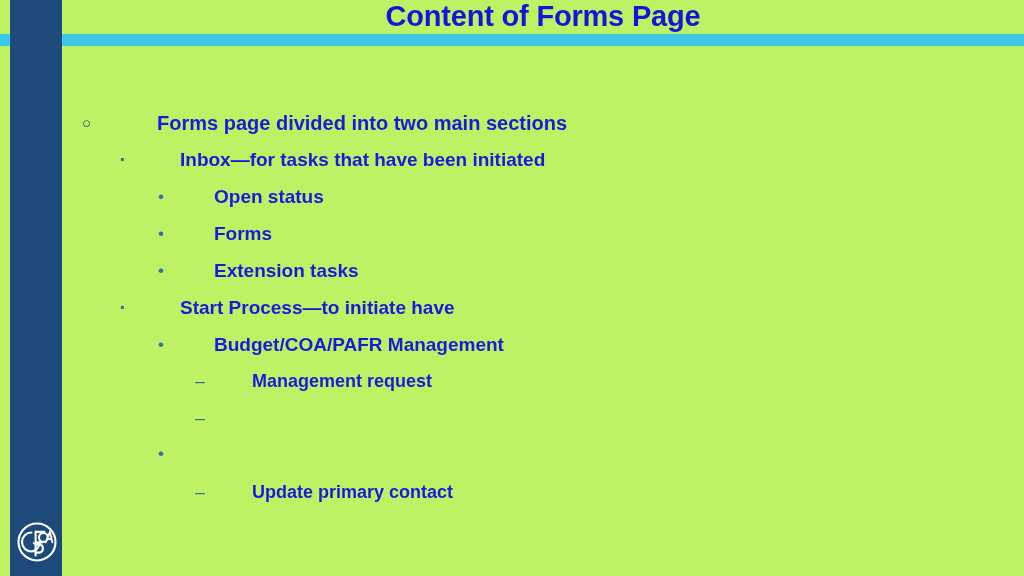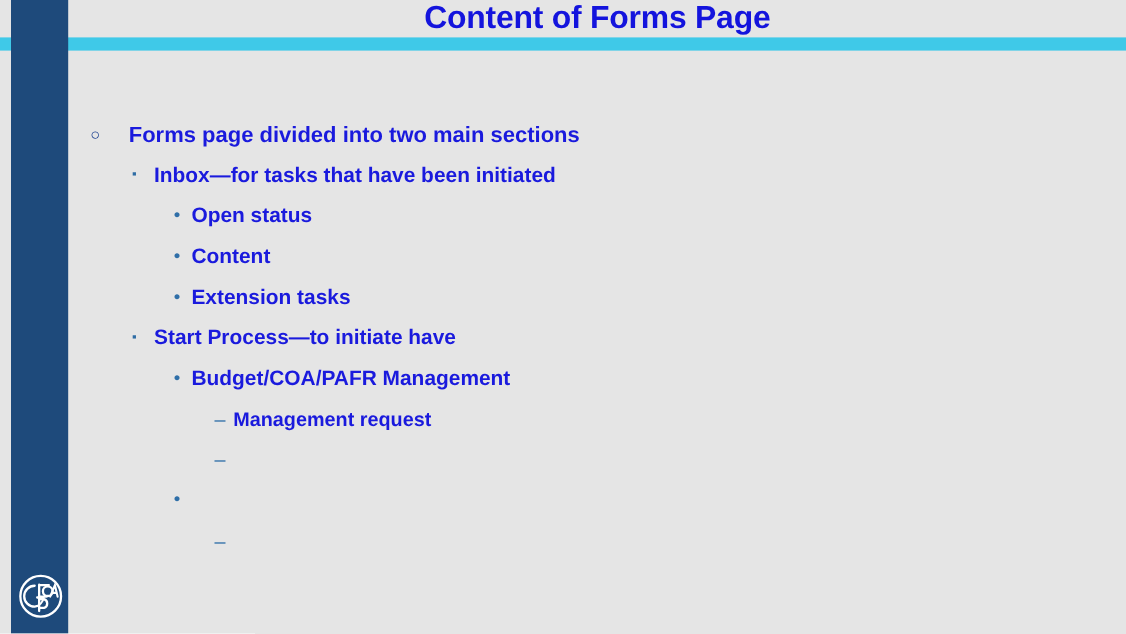--- a/index.html
+++ b/index.html
@@ -12,21 +12,21 @@
     background: #ffffff;
     font-family: "Liberation Sans", sans-serif;
     overflow: hidden;
     position: relative;
   }
 
   
   #slide {
     position: absolute;
     inset: 0;
-    background: #e5e5e5;
+    background: #bef264;
   }
   #accent-bar {
     position: absolute;
     left: 0;
     top: 34px;
     width: 1024px;
     height: 12px;
     background: #3fc9e8;
     z-index: 1;
   }
@@ -73,20 +73,21 @@
     white-space: nowrap;
   }
   .bullet-mark {
     flex: 0 0 auto;
     text-align: left;
     color: #1a1add;
     font-weight: normal;
   }
   .bullet-text {
     flex: 0 0 auto;
+    margin-left: 40px;
   }
 
   
   .lvl1 {
     padding-left: 82px;
     height: 37px;
     font-size: 20px;
   }
   .lvl1 .bullet-mark {
     width: 35px;
@@ -164,21 +165,21 @@
       <div class="bullet-row lvl2">
         <span class="bullet-mark">▪</span>
         <span class="bullet-text">Inbox—for tasks that have been initiated</span>
       </div>
       <div class="bullet-row lvl3">
         <span class="bullet-mark">•</span>
         <span class="bullet-text">Open status</span>
       </div>
       <div class="bullet-row lvl3">
         <span class="bullet-mark">•</span>
-        <span class="bullet-text">Content</span>
+        <span class="bullet-text">Forms</span>
       </div>
       <div class="bullet-row lvl3">
         <span class="bullet-mark">•</span>
         <span class="bullet-text">Extension tasks</span>
       </div>
       <div class="bullet-row lvl2">
         <span class="bullet-mark">▪</span>
         <span class="bullet-text">Start Process—to initiate have</span>
       </div>
       <div class="bullet-row lvl3">
@@ -190,20 +191,21 @@
         <span class="bullet-text">Management request</span>
       </div>
       <div class="bullet-row lvl4">
         <span class="bullet-mark">–</span>
       </div>
       <div class="bullet-row lvl3">
         <span class="bullet-mark">•</span>
       </div>
       <div class="bullet-row lvl4">
         <span class="bullet-mark">–</span>
+        <span class="bullet-text">Update primary contact</span>
       </div>
     </div>
 
   <div id="logo">
     <svg width="46" height="46" viewBox="0 0 46 46" xmlns="http://www.w3.org/2000/svg">
 
       <circle cx="23" cy="23" r="18.5" fill="none" stroke="#ffffff" stroke-width="2.1"></circle>
 
       <path d="M 17.5 13.5 A 9.5 9.5 0 1 0 17.5 32.5 A 9.5 9.5 0 0 0 25.5 24.2 L 19.8 24.2" fill="none" stroke="#ffffff" stroke-width="2.1" stroke-linecap="round"></path>
 

